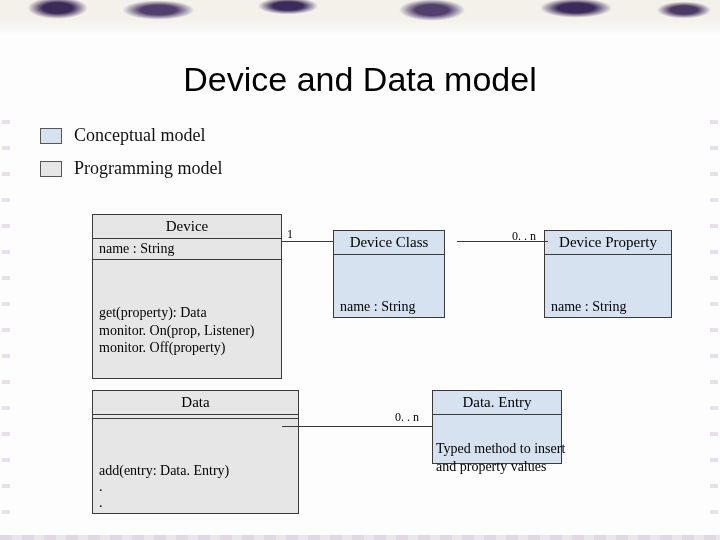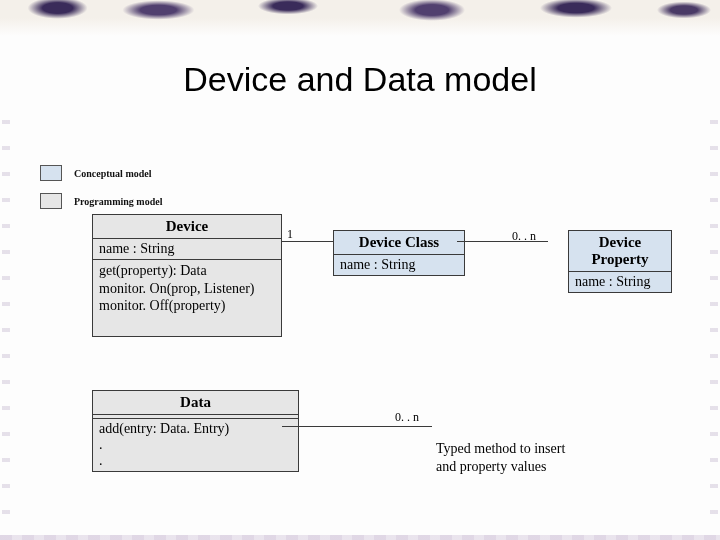--- a/index.html
+++ b/index.html
@@ -33,25 +33,24 @@
     text-align: center;
     font-size: 34px;
     color: #000000;
     font-family: Verdana, Geneva, sans-serif;
     font-weight: 400;
   }
   .legend {
     position: absolute;
     top: 125px;
     left: 40px;
-    font-size: 10px;
+    font-size: 18px;
     color: #111;
-    font-weight: 700;
-    font-family: 'Times New Roman', serif;
-    margin-top: 40px;
+    font-weight: 400;
+    font-family: 'Times New Roman', serif;
   }
   .legend-row {
     display: flex;
     align-items: center;
     margin-bottom: 12px;
   }
   .swatch {
     width: 22px;
     height: 16px;
     border: 1px solid #555;
@@ -70,24 +69,24 @@
     background: #d6e2ef;
     border: 1px solid #3a3a3a;
     font-family: 'Times New Roman', serif;
     font-size: 14px;
   }
   .uml-box.gray { background: #e6e6e6; }
   .uml-section {
     padding: 2px 6px;
     border-bottom: 1px solid #3a3a3a;
   }
-  .uml-section:last-child { border-bottom: none; }
+  .uml-section:last-child { border-bottom: none; margin-top: 42px; }
   .uml-title {
     text-align: center;
-    font-weight: 700;
+    font-weight: 400;
     font-size: 15px;
     padding: 3px 2px;
     border-bottom: 1px solid #3a3a3a;
   }
   .line {
     position: absolute;
     background: #3a3a3a;
   }
   .mult {
     position: absolute;
@@ -97,23 +96,23 @@
   .note {
     position: absolute;
     font-size: 14px;
     font-family: 'Times New Roman', serif;
   }
 
   
   #box-device { left: 92px; top: 14px; width: 190px; }
   #box-device .uml-section.ops { height: 76px; line-height: 1.25; }
   
-  #box-devclass { left: 333px; top: 30px; width: 132px; }
-  
-  #box-devprop { left: 568px; top: 30px; width: 104px; }
+  #box-devclass { left: 333px; top: 30px; width: 112px; }
+  
+  #box-devprop { left: 544px; top: 30px; width: 128px; }
   
   #box-data { left: 92px; top: 190px; width: 207px; }
   #box-data .uml-section.attrs { height: 4px; padding:0; }
   
   #box-dataentry { left: 432px; top: 190px; width: 130px; }
 
   
   #line-dev-devclass { top: 41px; left: 282px; width: 51px; height: 1px; }
   #line-devclass-devprop { top: 41px; left: 457px; width: 91px; height: 1px; }
   #line-data-dataentry { top: 226px; left: 282px; width: 150px; height: 1px; }
@@ -192,20 +191,24 @@
   <div id="box-data" class="uml-box gray">
     <div class="uml-title">Data</div>
     <div class="uml-section attrs"></div>
     <div class="uml-section">
       <div>add(entry: Data. Entry)</div>
       <div>.</div>
       <div>.</div>
     </div>
   </div>
 
+  <div id="box-dataentry" class="uml-box">
+    <div class="uml-title">Data. Entry</div>
+    <div class="uml-section" style="height:6px"></div>
+  </div>
 
   <div id="line-dev-devclass" class="line"></div>
   <div id="line-devclass-devprop" class="line"></div>
   <div id="line-data-dataentry" class="line"></div>
 
   <div id="mult-1" class="mult">1</div>
   <div id="mult-0n-a" class="mult">0. . n</div>
   <div id="mult-0n-b" class="mult">0. . n</div>
 
   <div id="note-typed" class="note">Typed method to insert and property values</div>

